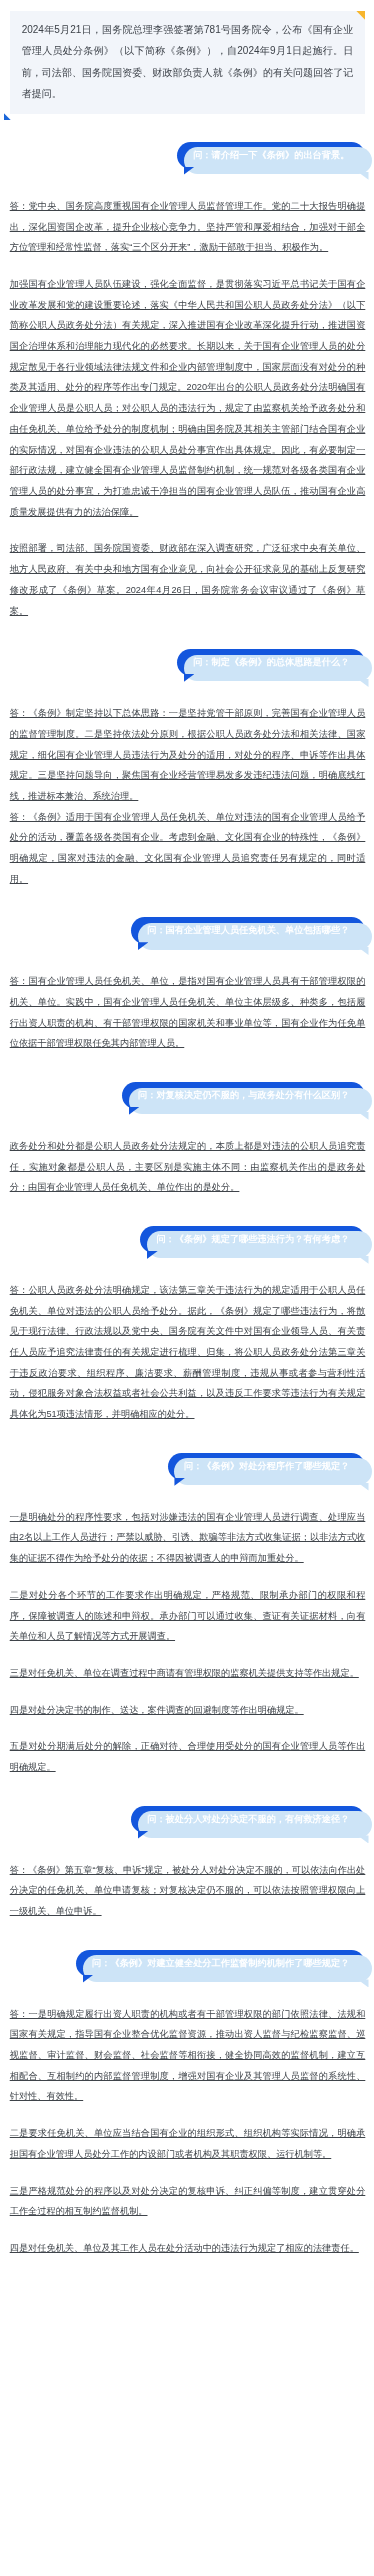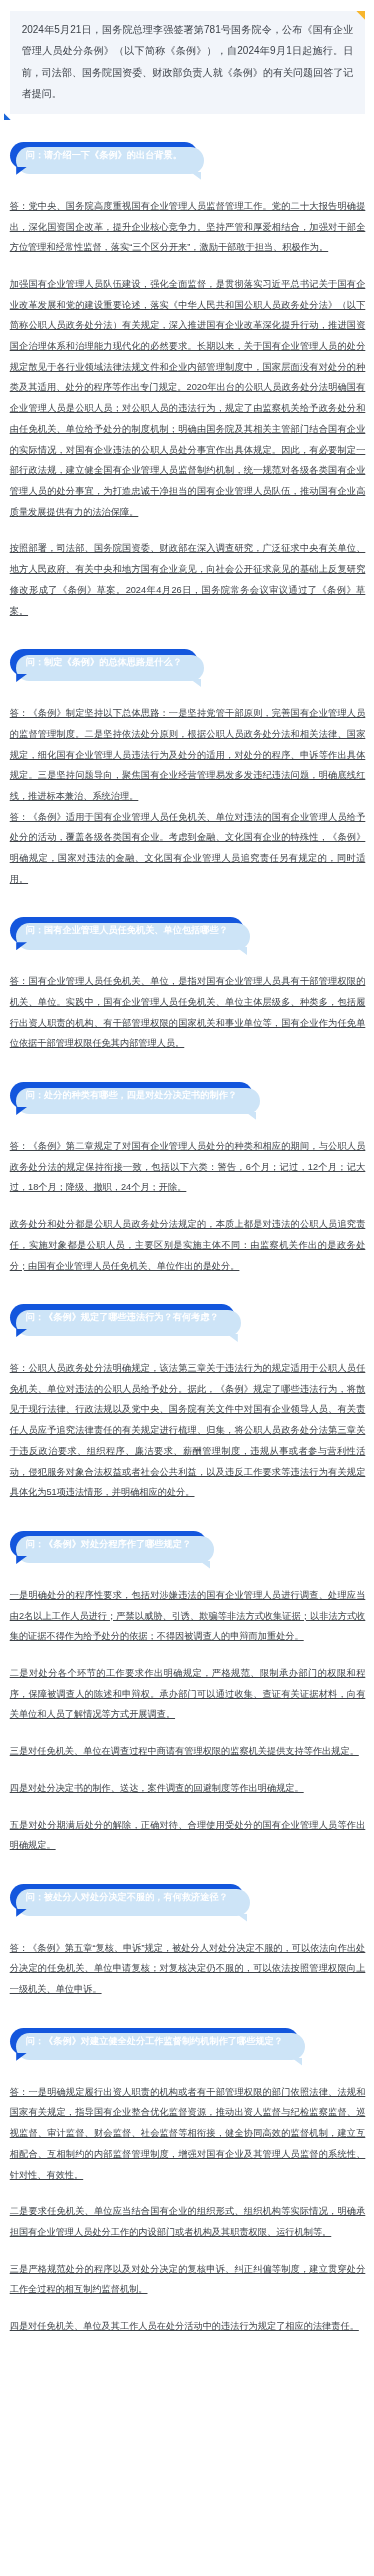--- a/index.html
+++ b/index.html
@@ -26,21 +26,21 @@
     background:#f7b52c;
     clip-path:polygon(0 0,100% 0,100% 100%);
   }
   .corner-blue{
     position:absolute;left:-6px;bottom:-6px;width:7px;height:7px;
     background:#1b66d9;
     clip-path:polygon(0 0,100% 100%,0 100%);
   }
   
   .bubble-row{
-    display:flex;justify-content:flex-start;
+    display:flex;justify-content:flex-end;
     margin:28px 9.7px 27px 9.7px;
   }
   .bubble{
     position:relative;
     display:inline-block;
     background:#1356dd;
     color:#ffffff;
     font-weight:bold;
     font-size:9.2px;
     line-height:1.4;
@@ -141,25 +141,24 @@
     <div class="answer">
       <p>答：国有企业管理人员任免机关、单位，是指对国有企业管理人员具有干部管理权限的机关、单位。实践中，国有企业管理人员任免机关、单位主体层级多、种类多，包括履行出资人职责的机构、有干部管理权限的国家机关和事业单位等，国有企业作为任免单位依据干部管理权限任免其内部管理人员。</p>
     </div>
   </section>
 
   <section>
     <div class="bubble-row">
       <div class="bubble">
         <span class="tail-dark"></span>
         <span class="tail-light"></span>
-        <span>问：处分的种类有哪些，四是对处分决定书的制作？</span>
-      </div>
-    </div>
-    <div class="answer">
-      <p>答：《条例》第二章规定了对国有企业管理人员处分的种类和相应的期间，与公职人员政务处分法的规定保持衔接一致，包括以下六类：警告，6个月；记过，12个月；记大过，18个月；降级、撤职，24个月；开除。</p>
+        <span>问：对复核决定仍不服的，与政务处分有什么区别？</span>
+      </div>
+    </div>
+    <div class="answer">
       <p>政务处分和处分都是公职人员政务处分法规定的，本质上都是对违法的公职人员追究责任，实施对象都是公职人员，主要区别是实施主体不同：由监察机关作出的是政务处分；由国有企业管理人员任免机关、单位作出的是处分。</p>
     </div>
   </section>
 
   <section>
     <div class="bubble-row">
       <div class="bubble">
         <span class="tail-dark"></span>
         <span class="tail-light"></span>
         <span>问：《条例》规定了哪些违法行为？有何考虑？</span>

